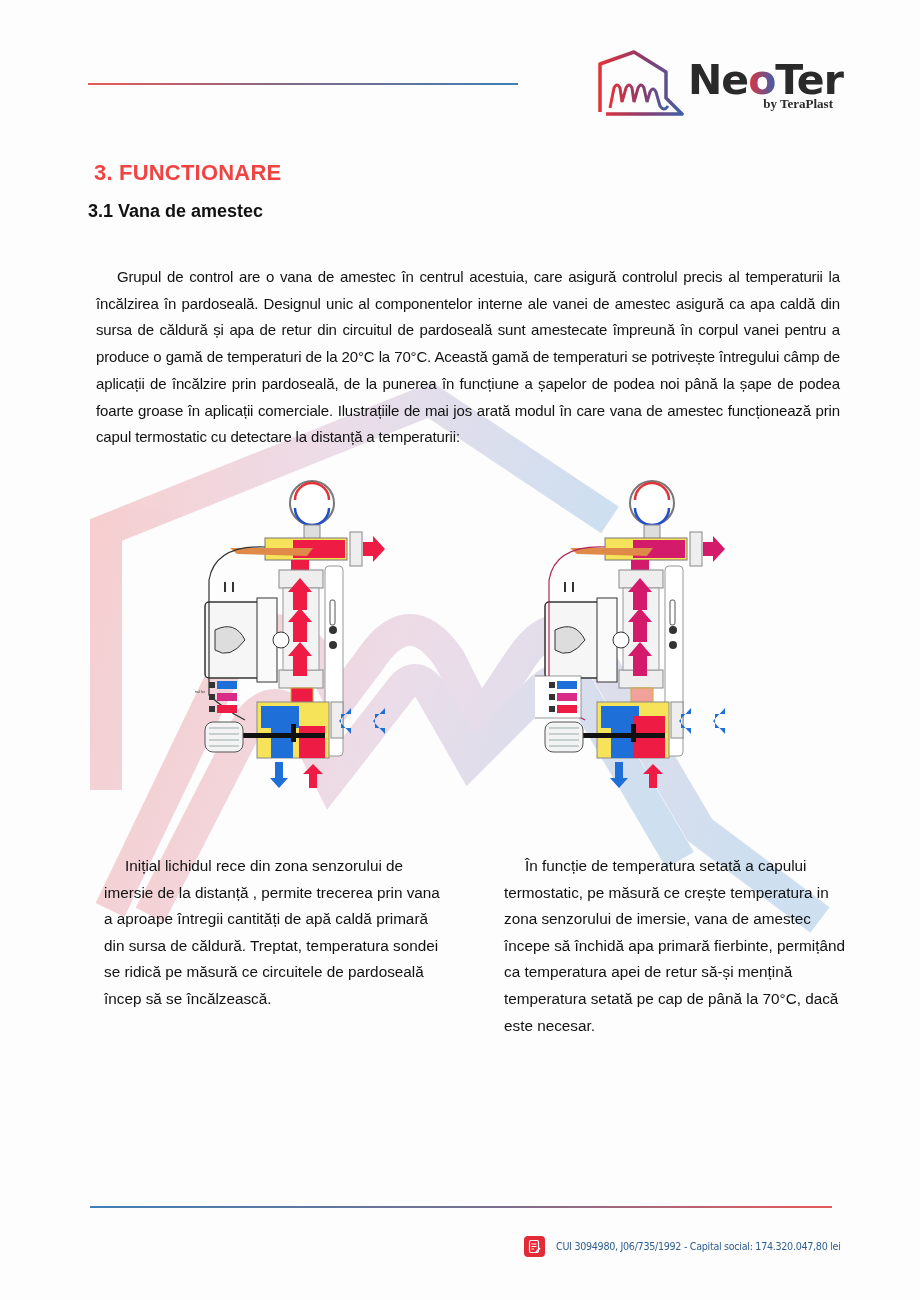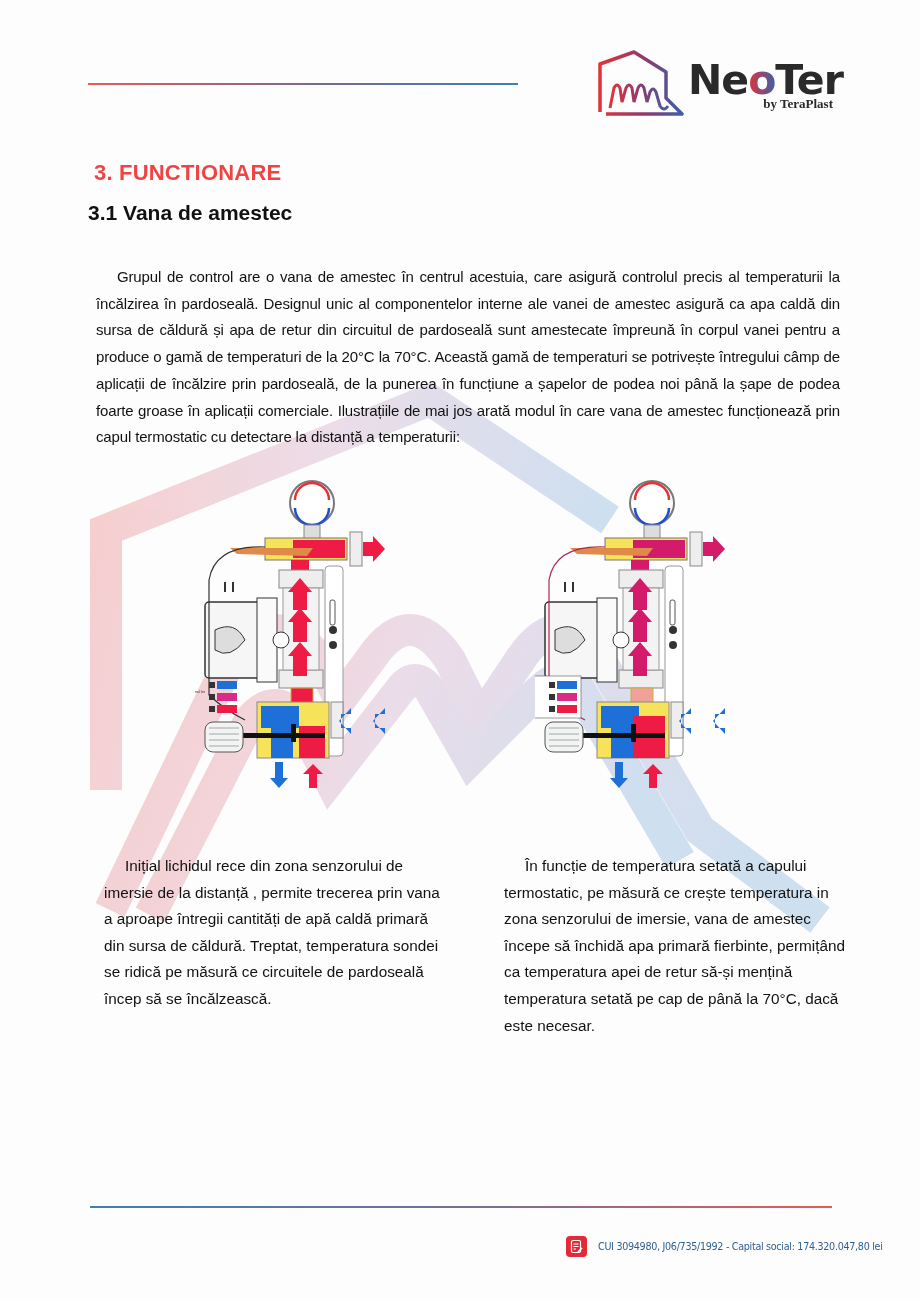--- a/index.html
+++ b/index.html
@@ -23,21 +23,21 @@
   .logo-sub {
     position: absolute; right: 4px; top: 48px; font-family: Liberation Serif, serif;
     font-weight: bold; font-size: 13px; color: #2a2a2a;
   }
 
   h1 {
     position: absolute; left: 88px; top: 154px; margin: 6px; font-size: 22px; font-weight: bold;
     letter-spacing: 0.2px; color: #ef4444;
   }
   h2 {
-    position: absolute; left: 88px; top: 201px; margin: 0; font-size: 21px; font-weight: bold; color: #111;
+    position: absolute; left: 88px; top: 201px; margin: 0; font-size: 18px; font-weight: bold; color: #111;
   }
   .intro {
     position: absolute; left: 88px; top: 256px; width: 744px; margin: 8px;
     font-size: 15px; line-height: 26.7px; text-align: justify; text-indent: 21px;
     font-family: "Liberation Sans", sans-serif; letter-spacing: -0.15px;
   }
   .figure { position: absolute; top: 470px; width: 200px; height: 325px; }
   .fig-left { left: 195px; }
   .fig-right { left: 535px; }
 
@@ -46,21 +46,21 @@
   }
   .cap-left { left: 88px; width: 345px; }
   .cap-right { left: 488px; width: 345px; }
 
   .footer-line {
     position: absolute; left: 90px; top: 1206px; width: 742px; height: 2px;
     background: linear-gradient(to right, #3f7fb5, #7a7090 55%, #e85a5a);
   }
   .footer-item { position: absolute; top: 1236px; display: flex; align-items: center; }
   .footer-left { left: 90px; }
-  .footer-right { left: 566px; }
+  .footer-right { left: 524px; }
   .footer-icon {
     width: 21px; height: 21px; border-radius: 4px; display: flex; align-items: center; justify-content: center;
   }
   .footer-icon.blue { background: #1f5a8c; }
   .footer-icon.red { background: #e22b36; }
   .footer-text { margin-left: 11px; font-size: 9.6px; color: #2f5f8f; font-family: "DejaVu Sans", sans-serif; letter-spacing: -0.3px; }
 </style>
 </head>
 <body>
 

